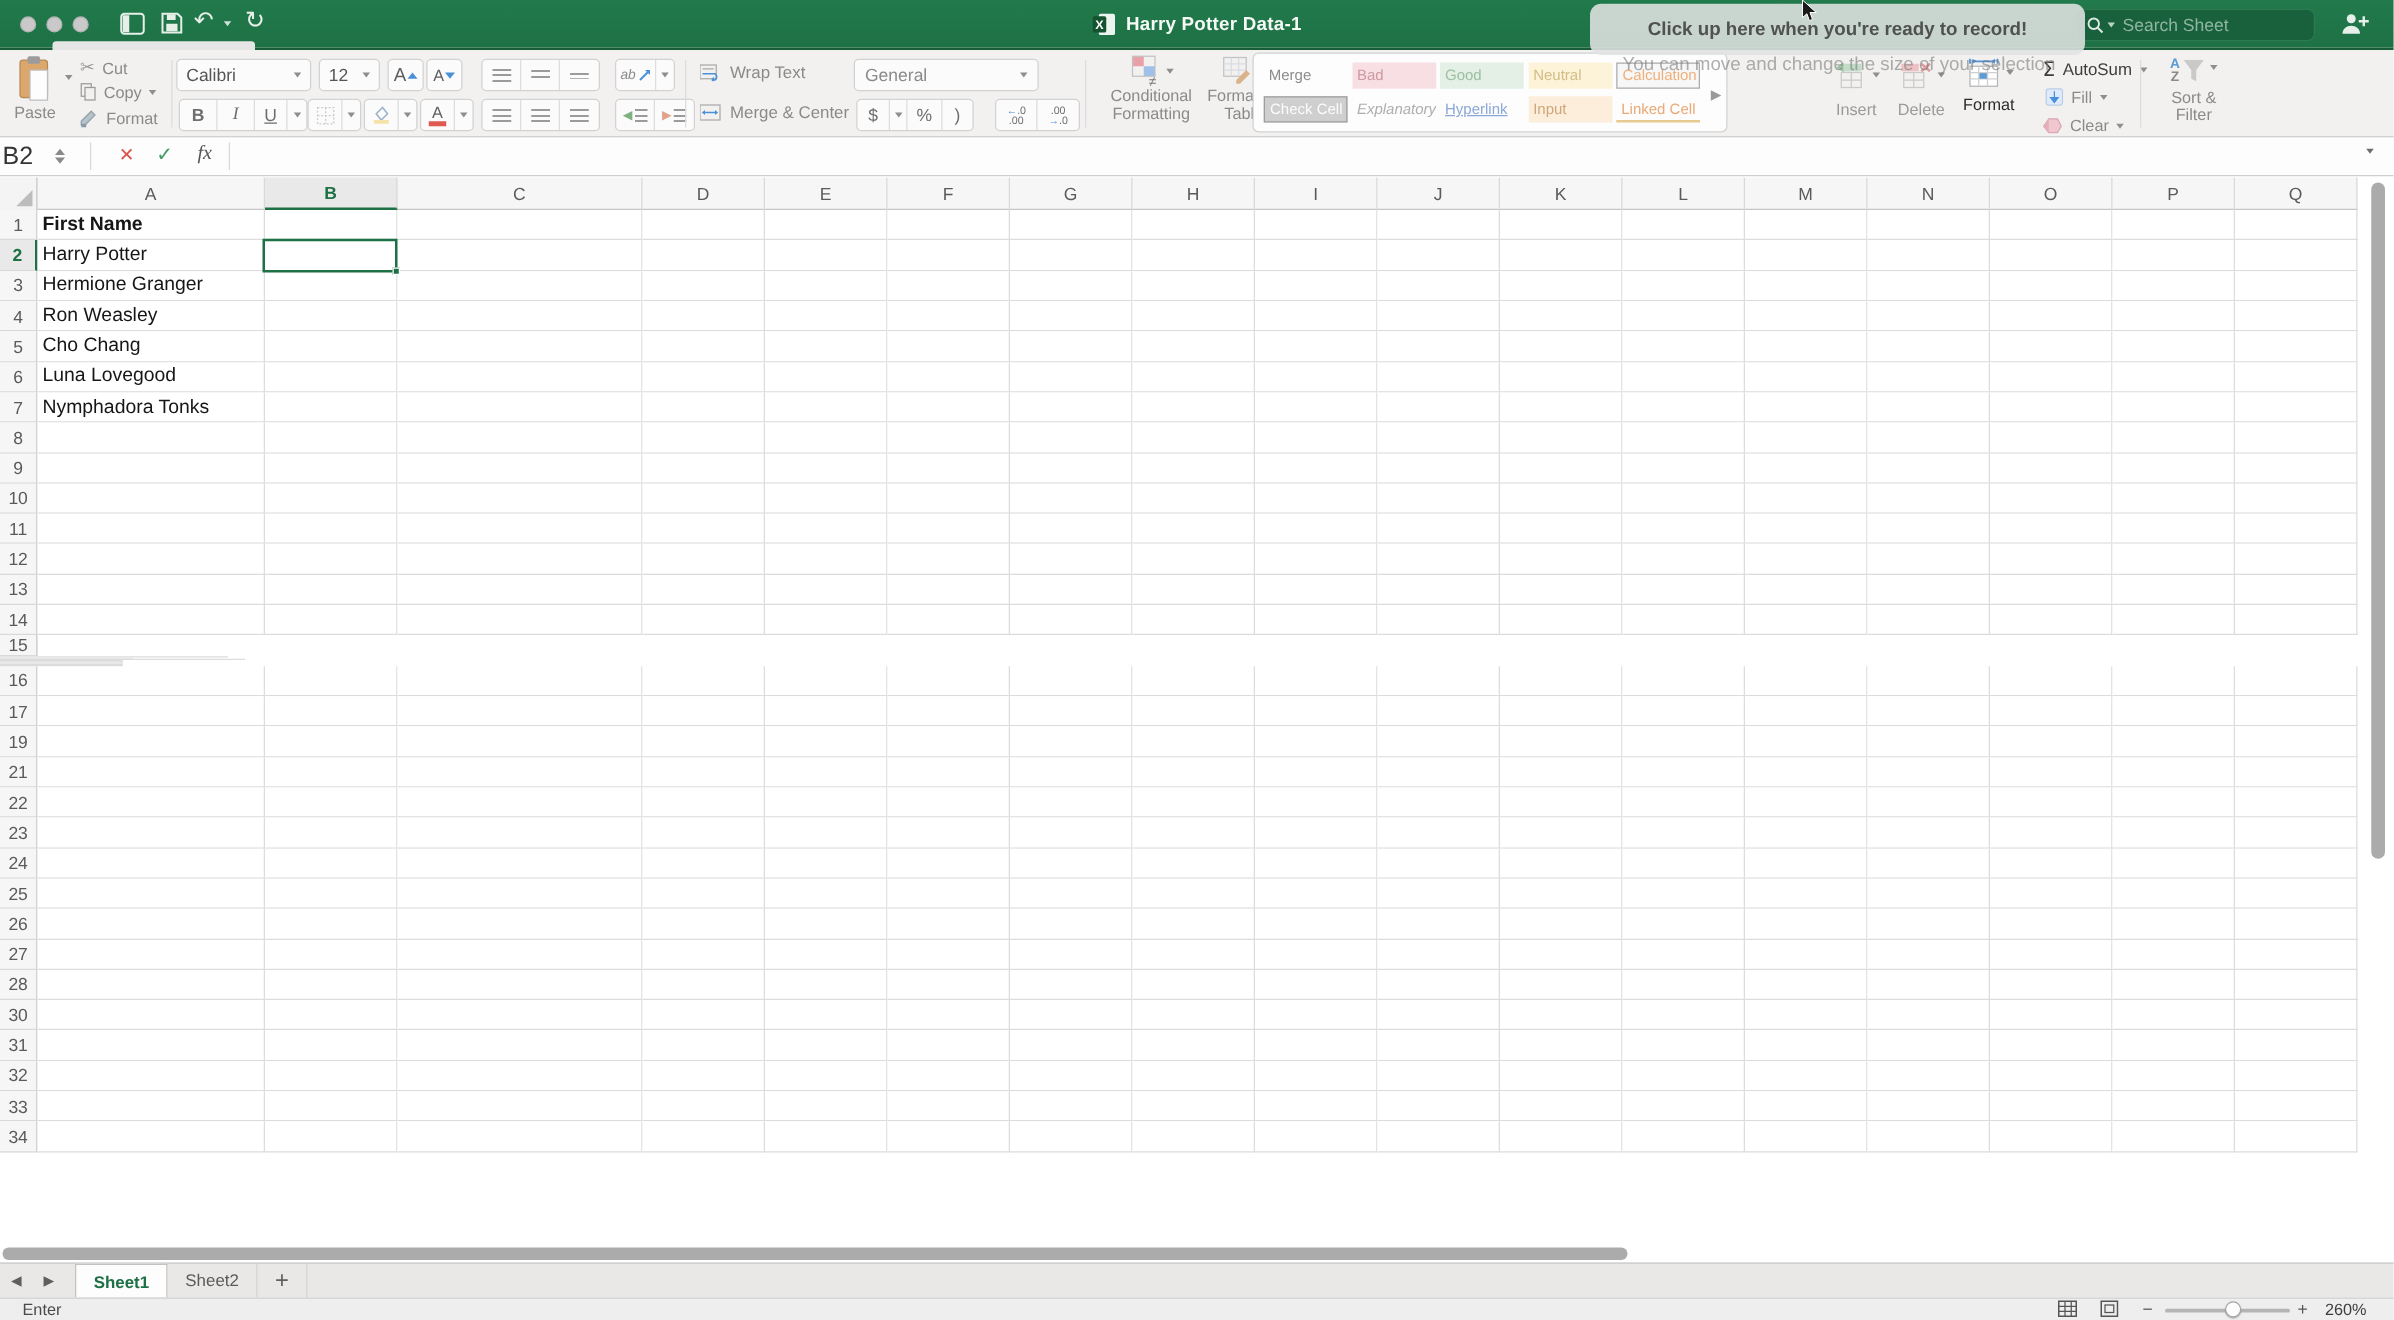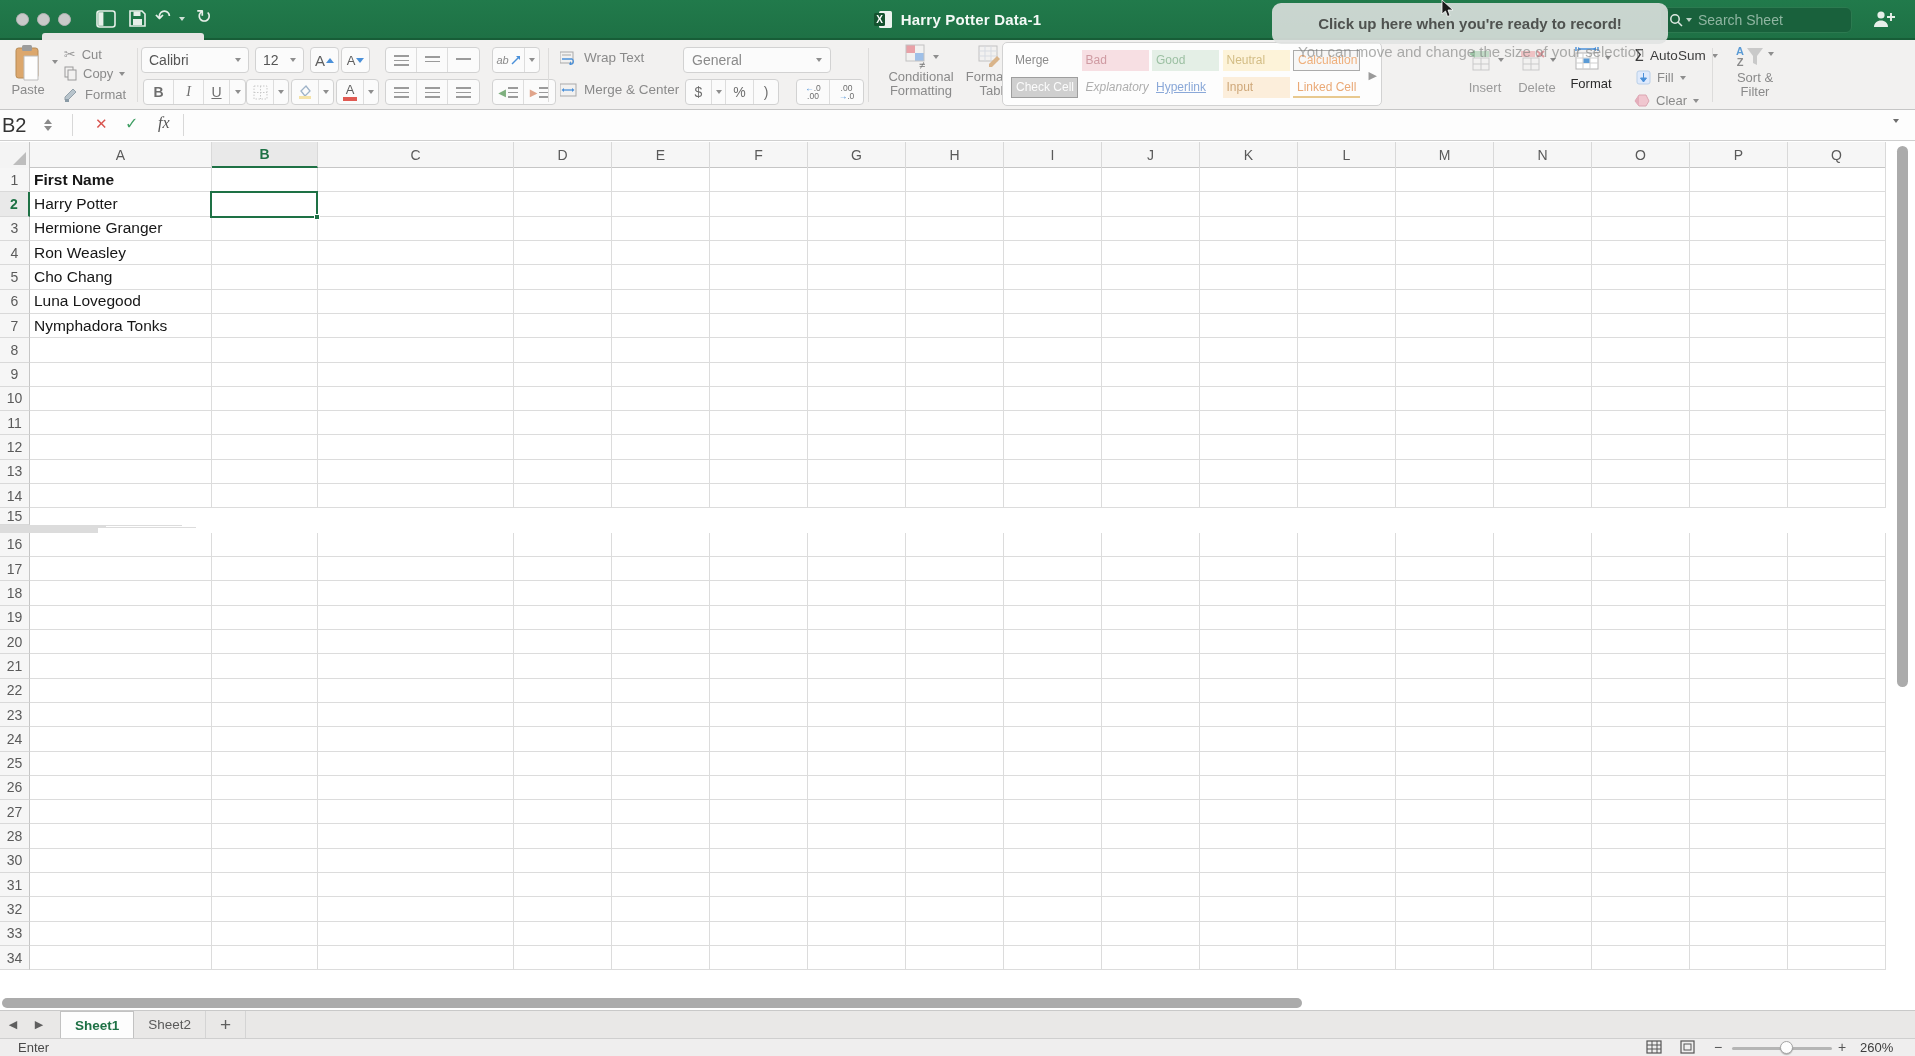--- a/index.html
+++ b/index.html
@@ -885,61 +885,21 @@
         <div class="cell" style="width: 98px;"></div>
         <div class="cell" style="width: 98px;"></div>
         <div class="cell" style="width: 98px;"></div>
         <div class="cell" style="width: 98px;"></div>
         <div class="cell" style="width: 98px;"></div>
         <div class="cell" style="width: 98px;"></div>
         <div class="cell" style="width: 98px;"></div>
         <div class="cell" style="width: 98px;"></div>
       </div>
       <div class="grow" style="height: 24.32px;">
-        <div class="rowh">18</div>
-        <div class="cell" style="width: 182px;"></div>
-        <div class="cell" style="width: 106px;"></div>
-        <div class="cell" style="width: 196px;"></div>
-        <div class="cell" style="width: 98px;"></div>
-        <div class="cell" style="width: 98px;"></div>
-        <div class="cell" style="width: 98px;"></div>
-        <div class="cell" style="width: 98px;"></div>
-        <div class="cell" style="width: 98px;"></div>
-        <div class="cell" style="width: 98px;"></div>
-        <div class="cell" style="width: 98px;"></div>
-        <div class="cell" style="width: 98px;"></div>
-        <div class="cell" style="width: 98px;"></div>
-        <div class="cell" style="width: 98px;"></div>
-        <div class="cell" style="width: 98px;"></div>
-        <div class="cell" style="width: 98px;"></div>
-        <div class="cell" style="width: 98px;"></div>
-        <div class="cell" style="width: 98px;"></div>
-      </div>
-      <div class="grow" style="height: 24.32px;">
         <div class="rowh">19</div>
-        <div class="cell" style="width: 182px;"></div>
-        <div class="cell" style="width: 106px;"></div>
-        <div class="cell" style="width: 196px;"></div>
-        <div class="cell" style="width: 98px;"></div>
-        <div class="cell" style="width: 98px;"></div>
-        <div class="cell" style="width: 98px;"></div>
-        <div class="cell" style="width: 98px;"></div>
-        <div class="cell" style="width: 98px;"></div>
-        <div class="cell" style="width: 98px;"></div>
-        <div class="cell" style="width: 98px;"></div>
-        <div class="cell" style="width: 98px;"></div>
-        <div class="cell" style="width: 98px;"></div>
-        <div class="cell" style="width: 98px;"></div>
-        <div class="cell" style="width: 98px;"></div>
-        <div class="cell" style="width: 98px;"></div>
-        <div class="cell" style="width: 98px;"></div>
-        <div class="cell" style="width: 98px;"></div>
-      </div>
-      <div class="grow" style="height: 24.32px;">
-        <div class="rowh">20</div>
         <div class="cell" style="width: 182px;"></div>
         <div class="cell" style="width: 106px;"></div>
         <div class="cell" style="width: 196px;"></div>
         <div class="cell" style="width: 98px;"></div>
         <div class="cell" style="width: 98px;"></div>
         <div class="cell" style="width: 98px;"></div>
         <div class="cell" style="width: 98px;"></div>
         <div class="cell" style="width: 98px;"></div>
         <div class="cell" style="width: 98px;"></div>
         <div class="cell" style="width: 98px;"></div>

